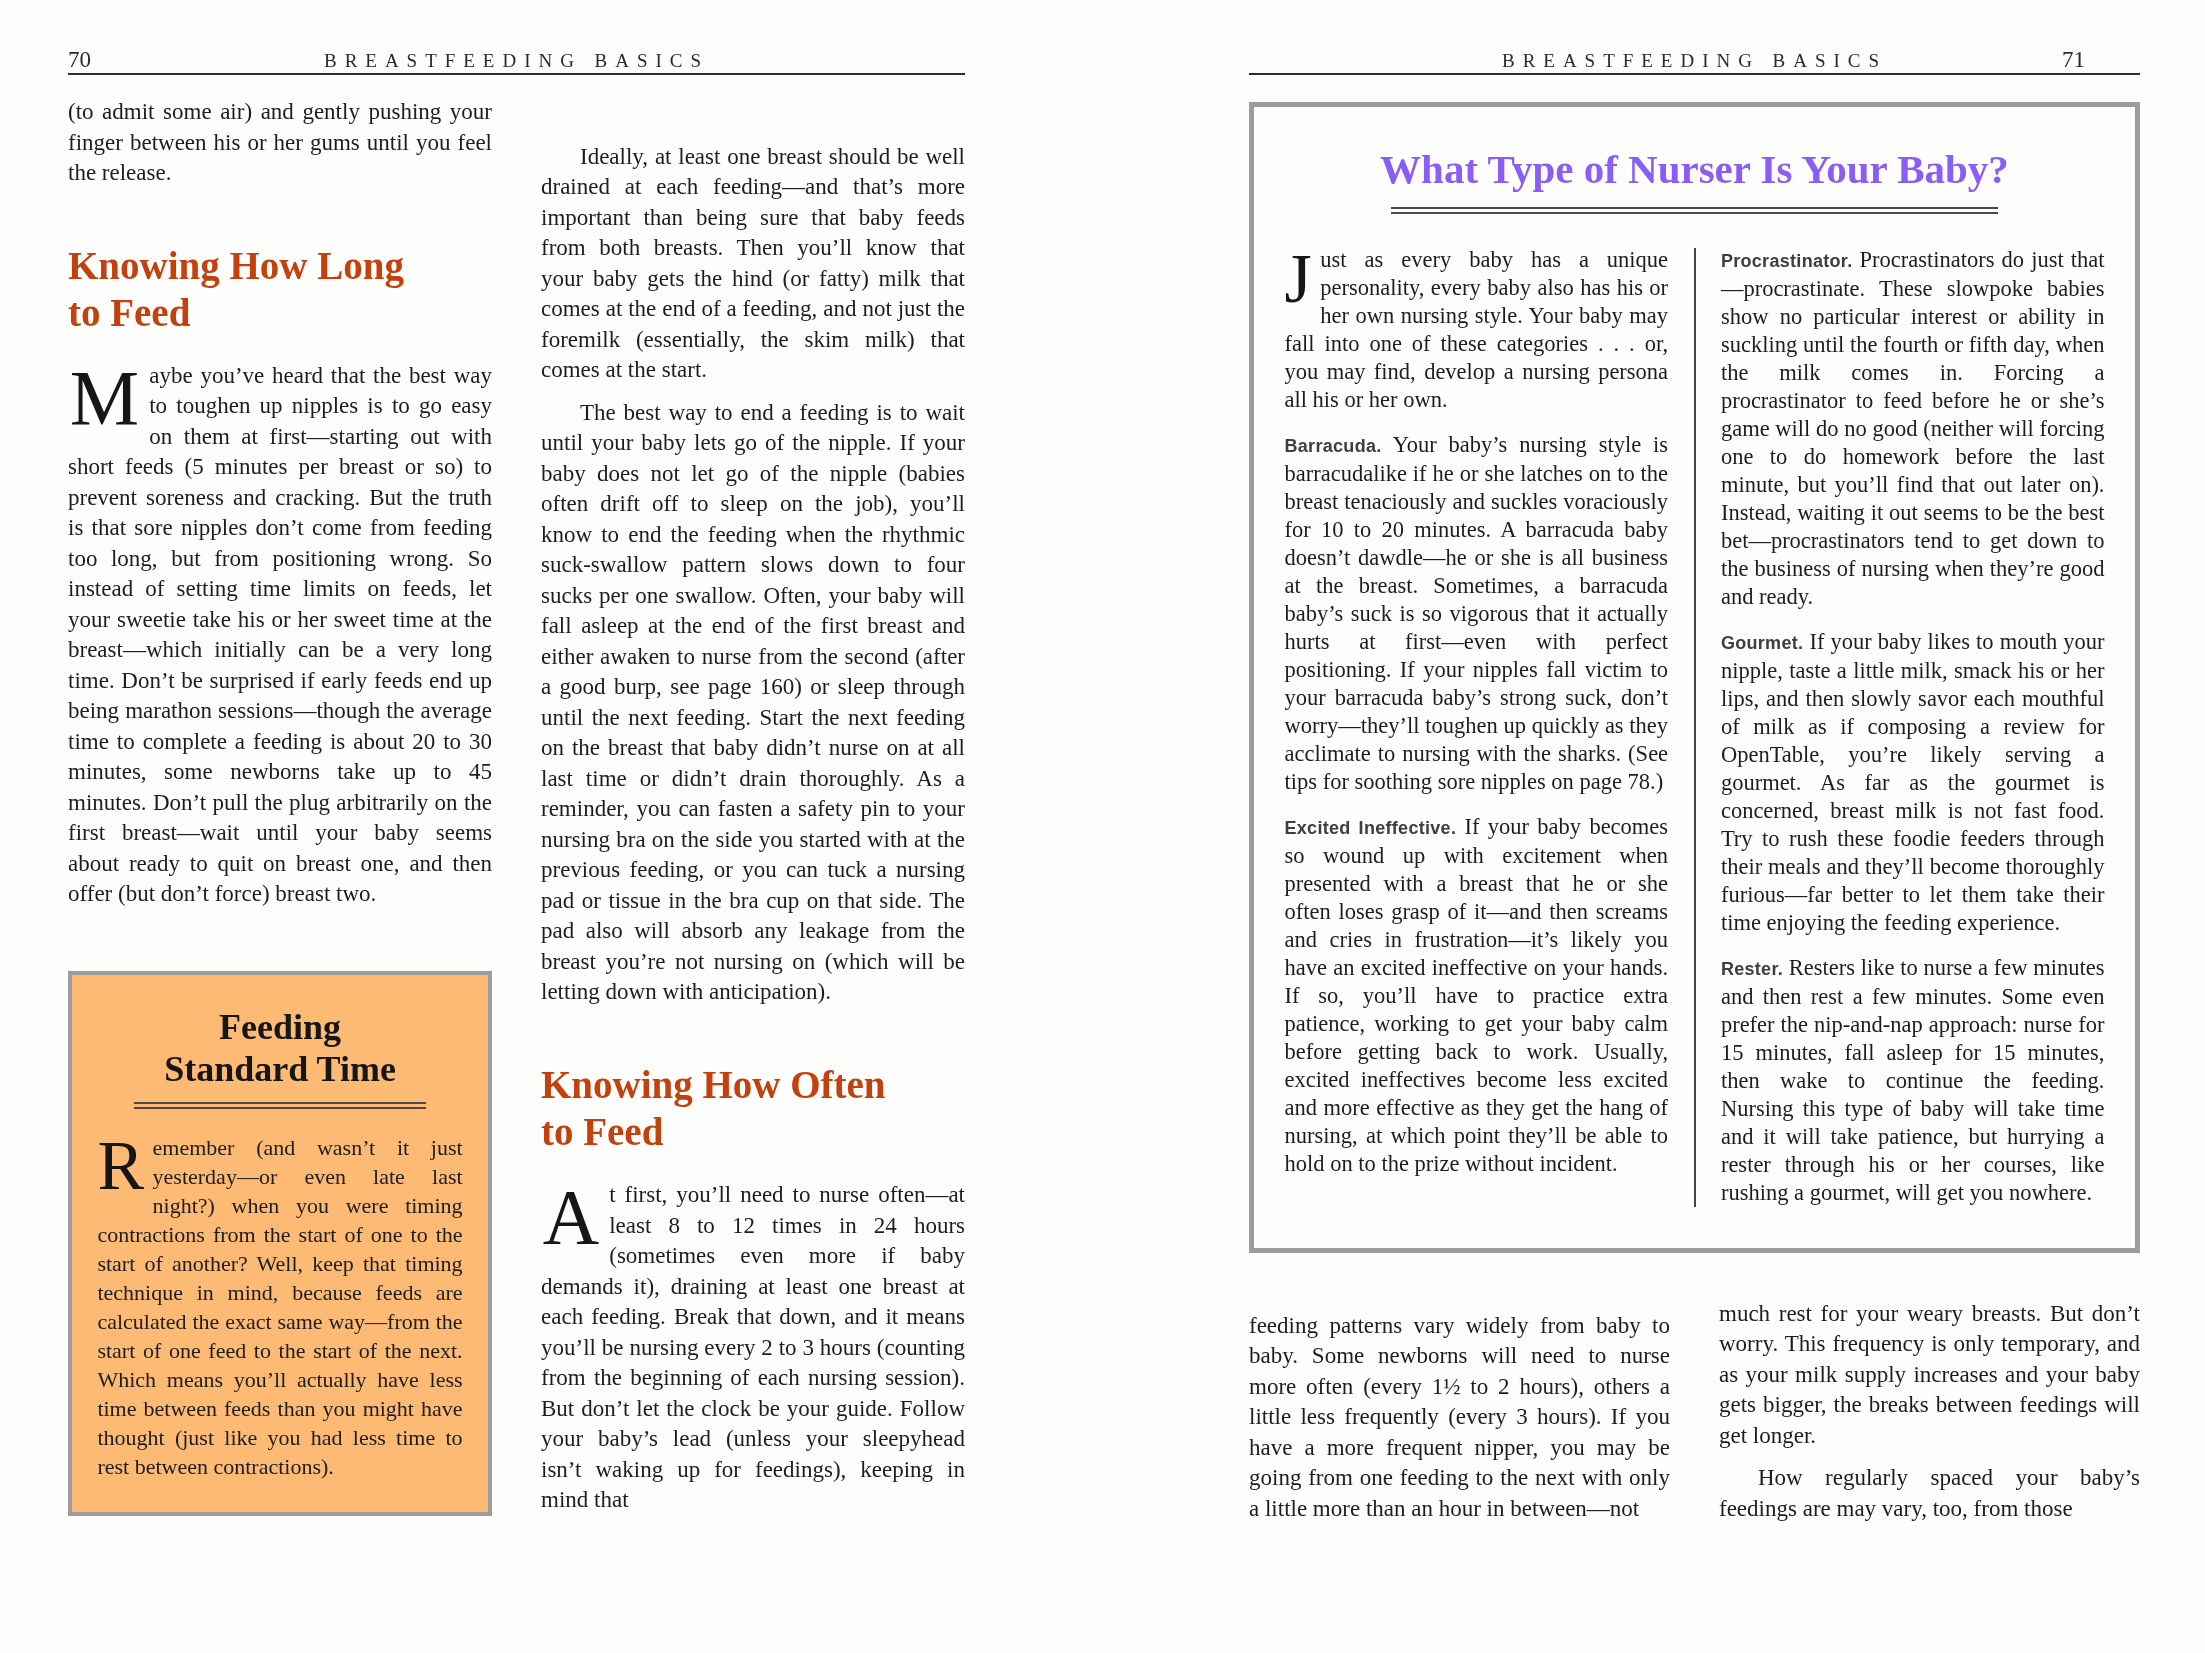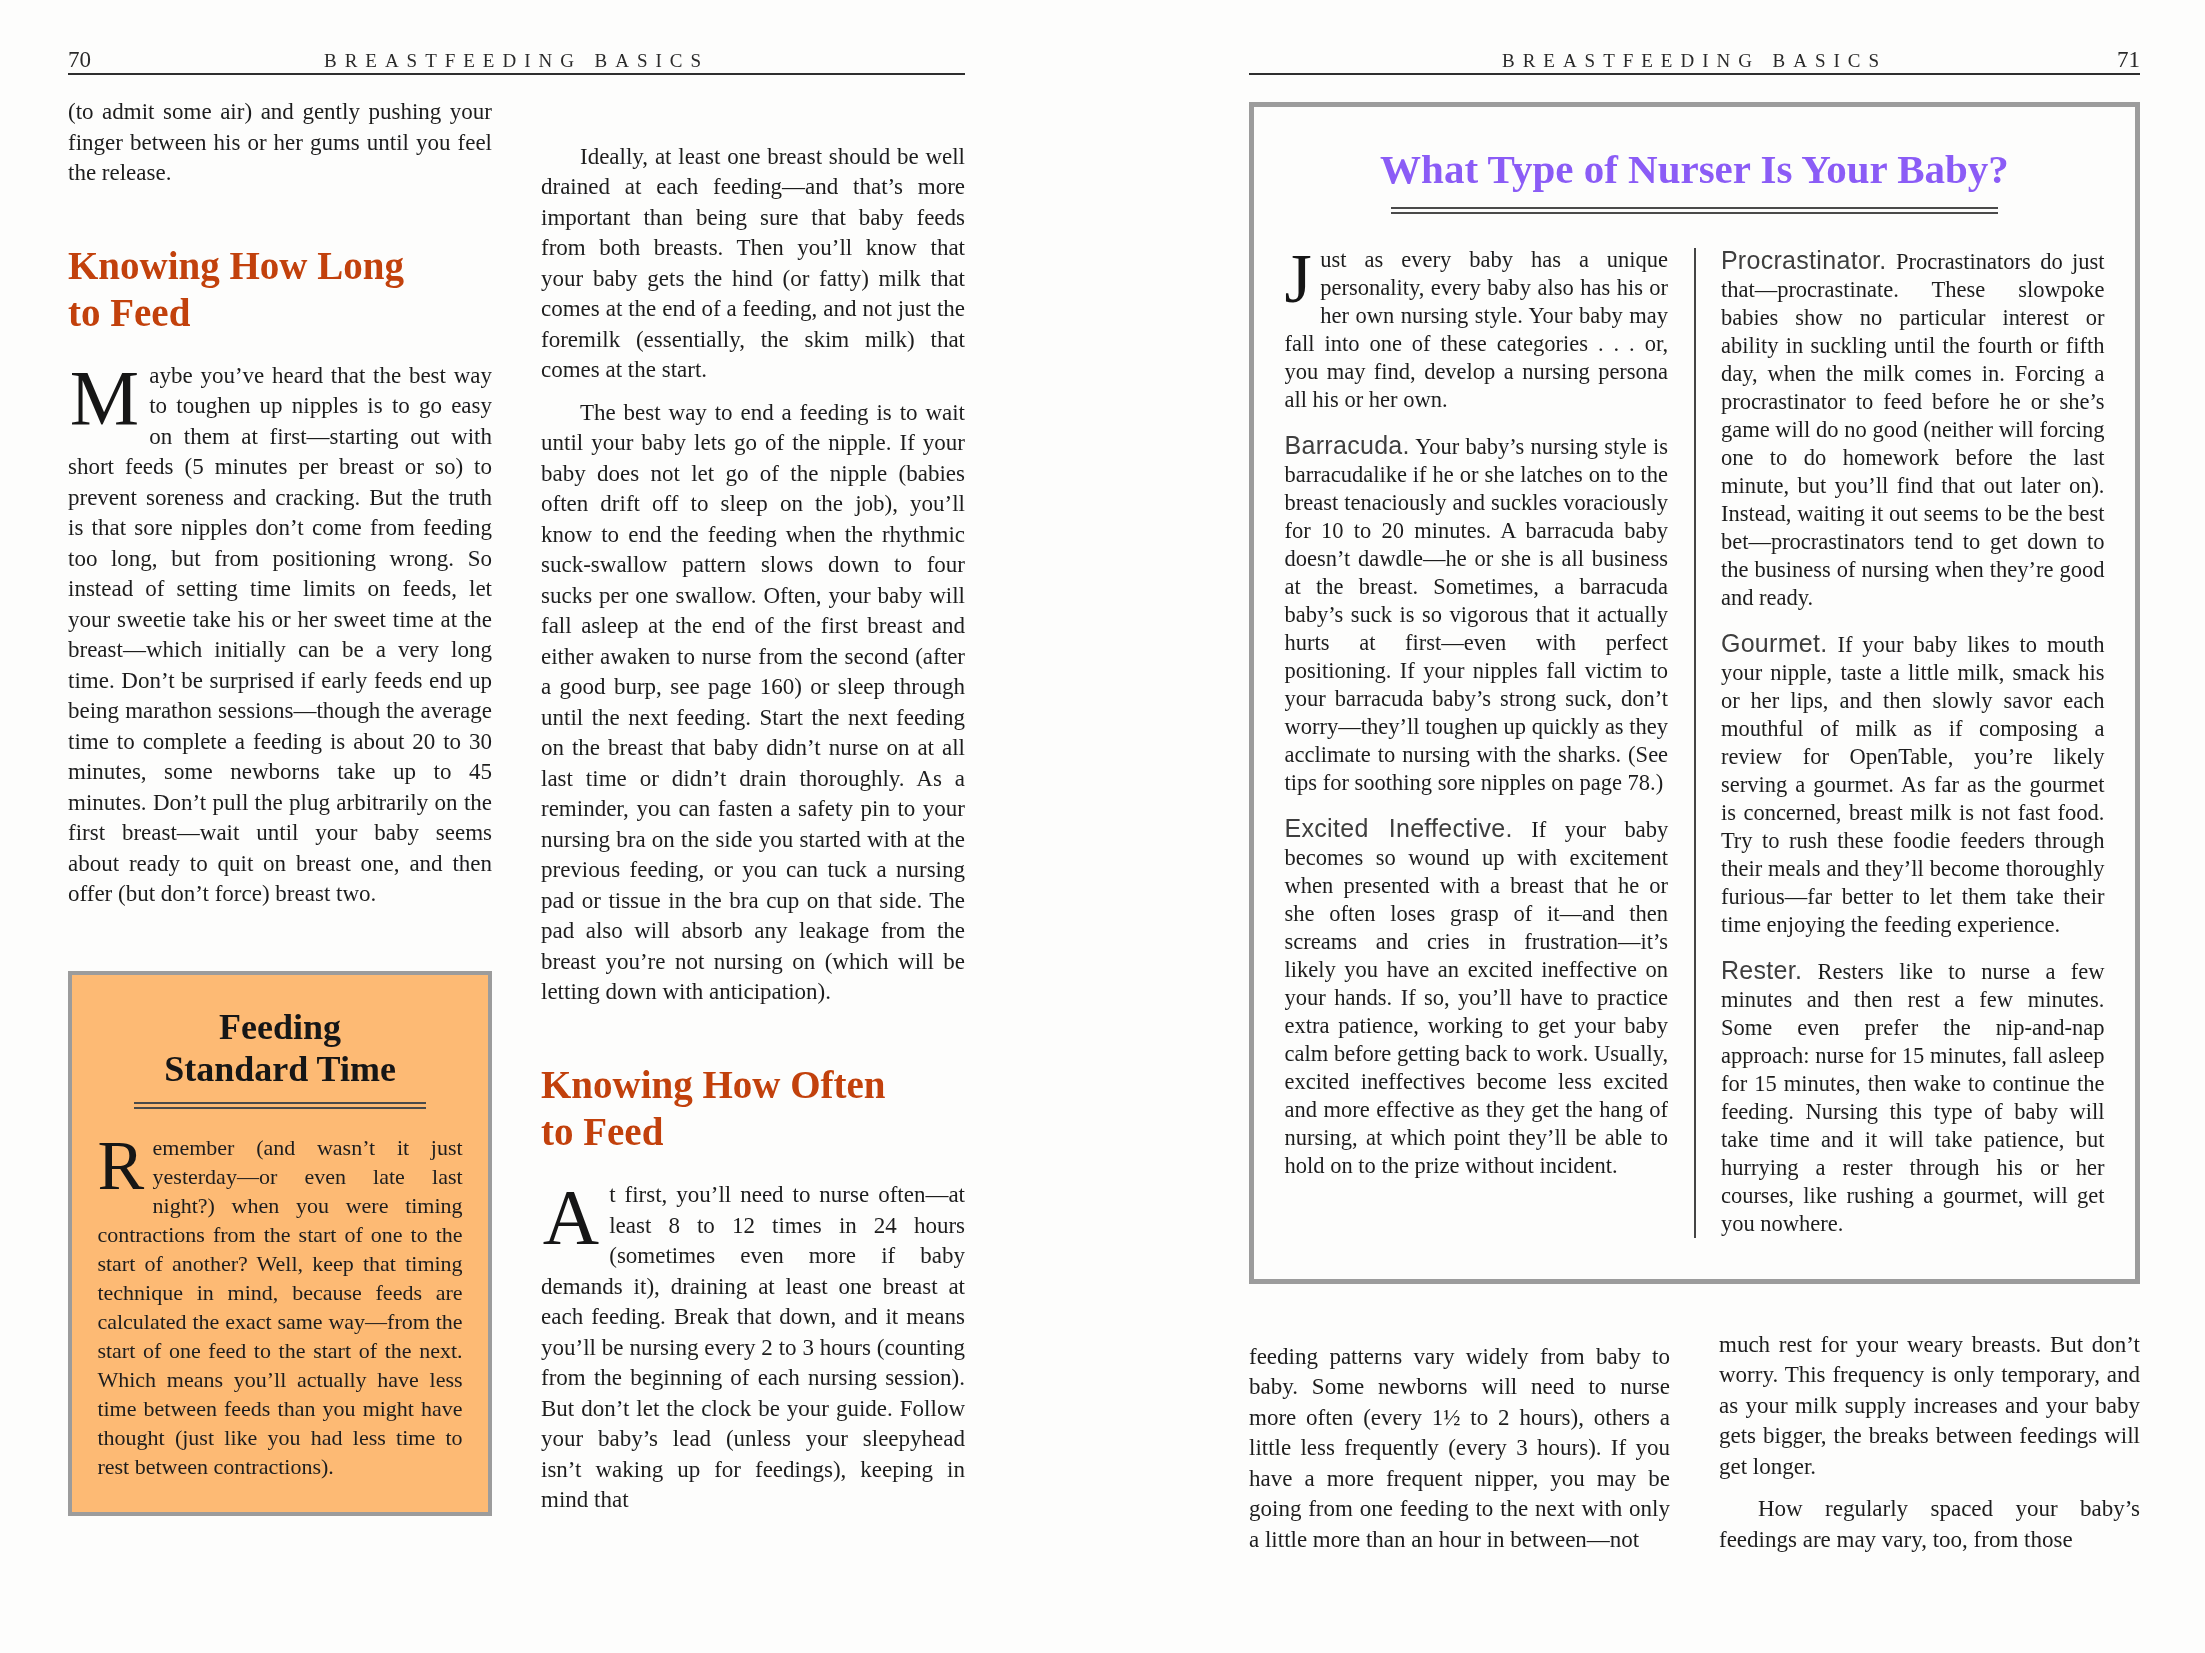--- a/index.html
+++ b/index.html
@@ -13,21 +13,21 @@
   .page { position:absolute; top:47px; }
   .page-left  { left:68px;  width:897px; }
   .page-right { left:1249px; width:891px; }
 
   .running-head {
     display:flex; align-items:baseline;
     border-bottom:2.5px solid #2e2e2e;
     padding-bottom:0;
   }
   .folio { width:78px; font-size:23px; color:#2a2a2a; }
-  .folio.right { text-align:right; }
+  .folio.right { }
   .head-title {
     flex:1; text-align:center;
     font-size:19px; letter-spacing:0.42em;
     color:#2a2a2a; white-space:nowrap;
   }
 
   .cols { display:flex; margin-top:22px;align-items:flex-end; }
   .col { flex:1; min-width:0; }
   .vdots { width:0; border-left:3.4px dotted #5a5a5a; margin:3.4px 23px 0 23px; }
 
@@ -82,21 +82,21 @@
   .nurser-box .double-rule { width:74%; margin:13.6px auto 0; }
 
   .box-cols { display:flex; margin-top:32px; }
   .bcol { flex:1; min-width:0; }
   .bcol .para { font-size:22.5px; line-height:28px; }
   .bdiv { width:0; border-left:2.5px solid #454545; margin:1.7px 25.4px 0 25.4px; }
 
   .entry { margin:17px 0 0; text-align:justify; font-size:22.5px; line-height:28px; }
   .lead {
     font-family:"Liberation Sans", sans-serif;
-    font-weight:400; font-size:25px; color:#3e3e3e;
+    font-weight:700; font-size:18px; color:#3e3e3e;
     letter-spacing:0.3px;
   }
 
   .below { margin-top:46px; }
 </style>
 </head>
 <body>
 
 <div>
 

